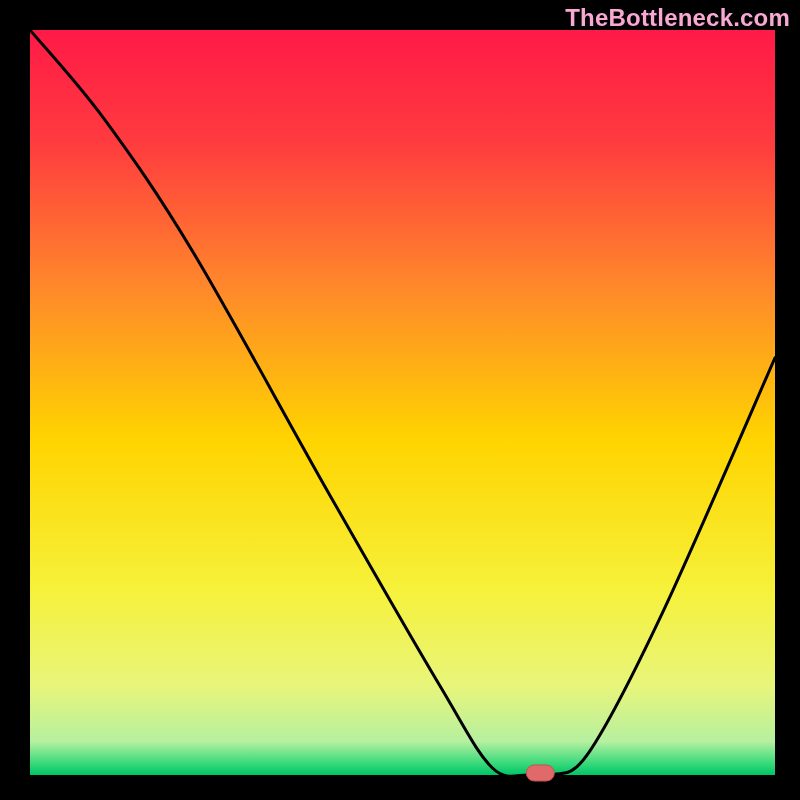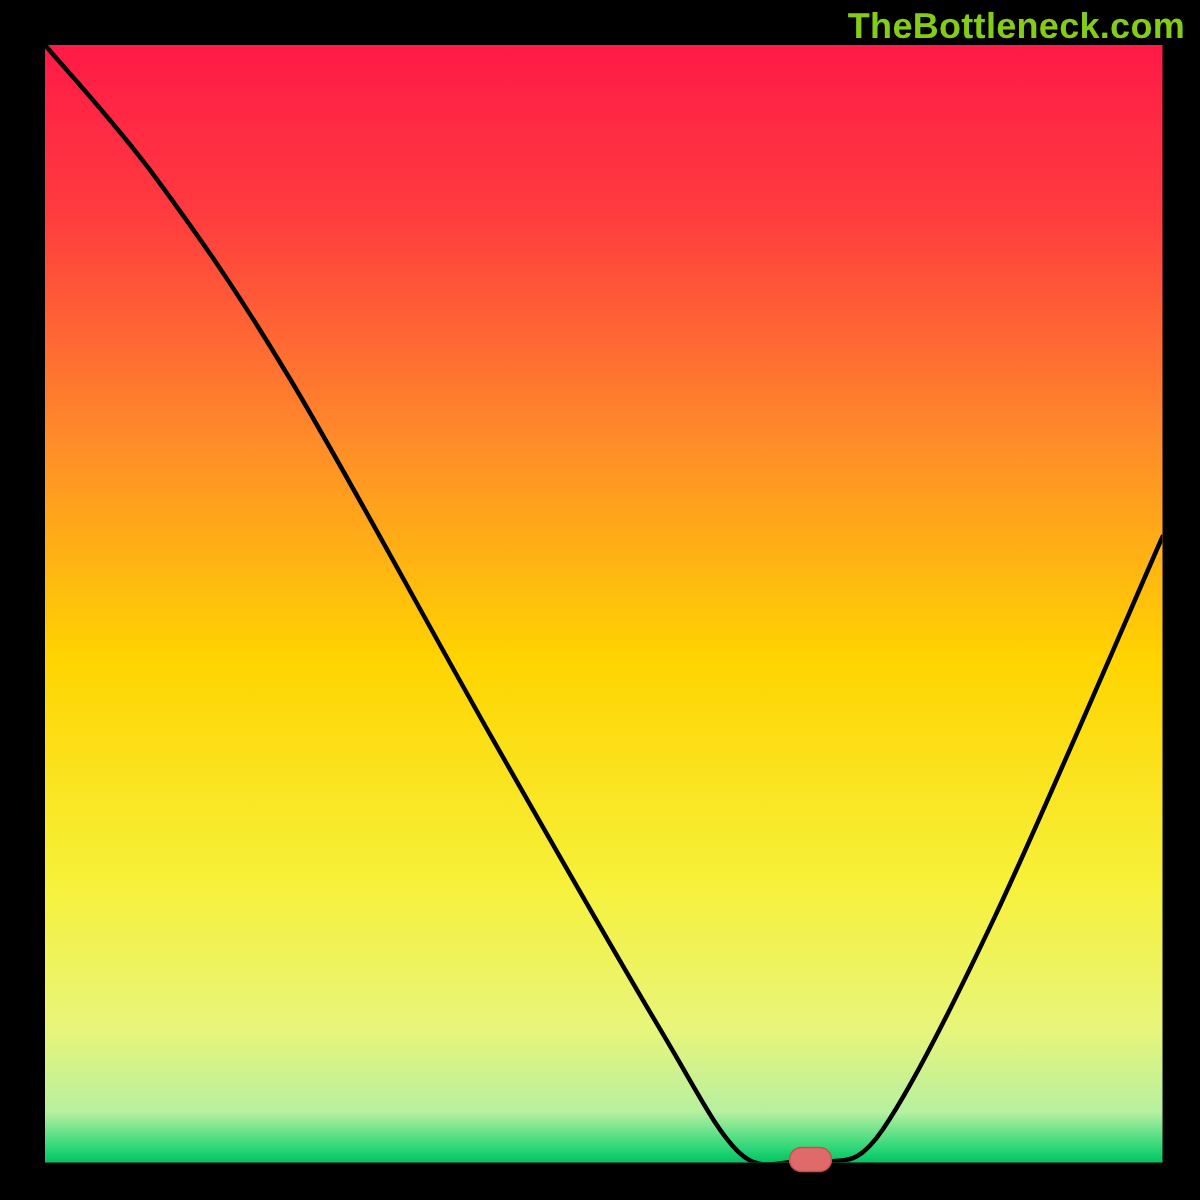--- a/index.html
+++ b/index.html
@@ -14,21 +14,21 @@
   .stage {
     position: relative;
     width: 800px;
     height: 800px;
     background: #000;
   }
   .watermark {
     position: absolute;
     top: 4px;
     right: 10px;
-    color: #84cc16;
+    color: #f9a8d4;
     font-size: 24px;
     font-weight: 600;
     letter-spacing: 0.2px;
     user-select: none;
   }
   svg.plot {
     position: absolute;
     left: 0;
     top: 0;
   }

